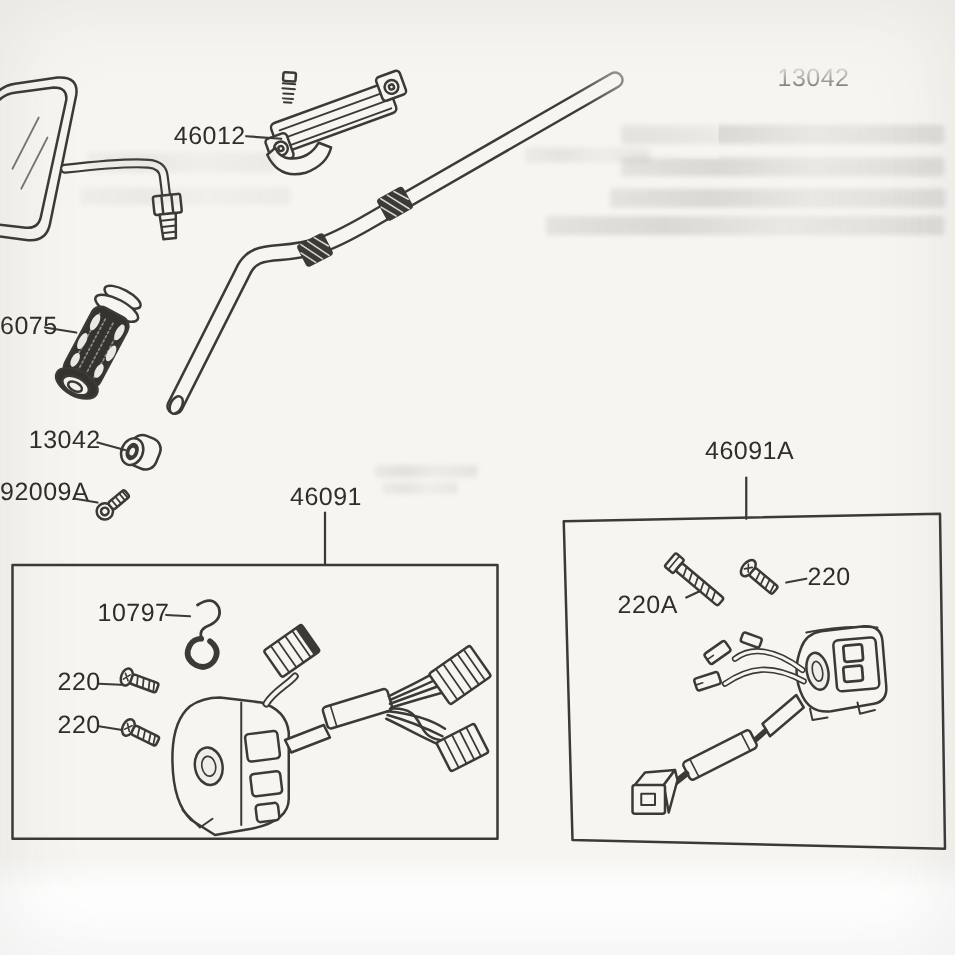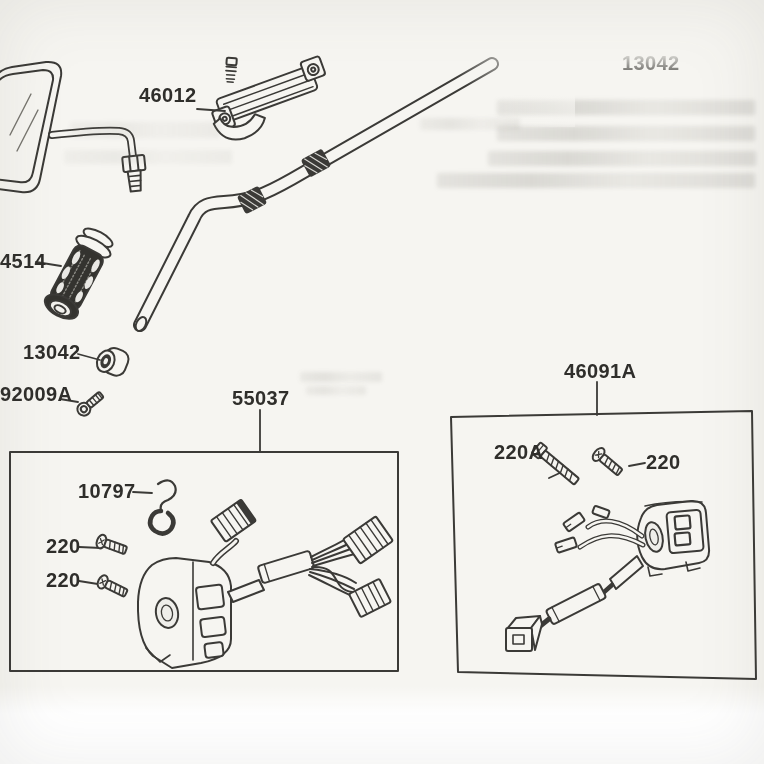--- a/index.html
+++ b/index.html
@@ -1,21 +1,21 @@
 <!DOCTYPE html>
 <html><head>
 <meta charset="utf-8">
 <style>
   html,body{margin:0;padding:0;background:#fff;}
   .page{position:relative;width:764px;height:764px;background:#f6f5f1;overflow:hidden;
         font-family:"Liberation Sans",sans-serif;}
   .page::after{content:"";position:absolute;inset:0;pointer-events:none;
         box-shadow:inset 0 0 70px rgba(90,88,80,.10);}
   svg{position:absolute;left:0;top:0;}
-  .plabel{position:absolute;font-weight:700;font-size:20px;line-height:1;
+  .plabel{position:absolute;font-weight:400;font-size:20px;line-height:1;
         color:#2f2e2b;letter-spacing:.4px;white-space:nowrap;}
   .faded{color:#7d7c78;
         -webkit-mask-image:linear-gradient(to bottom,rgba(0,0,0,.25) 10%,#000 85%);
         mask-image:linear-gradient(to bottom,rgba(0,0,0,.25) 10%,#000 85%);}
   .ghost{position:absolute;border-radius:2px;filter:blur(2px);
         background:linear-gradient(90deg,rgba(118,116,108,.14),rgba(118,116,108,.22) 30%,
         rgba(118,116,108,.10) 60%,rgba(118,116,108,.19));}
   .fade-tr{position:absolute;left:415px;top:22px;width:160px;height:105px;pointer-events:none;
         background:linear-gradient(40deg,rgba(246,245,241,0) 35%,rgba(246,245,241,.95) 78%);}
   .white-bottom{position:absolute;left:0;top:686px;width:764px;height:78px;pointer-events:none;
@@ -235,31 +235,31 @@
       <g>
         <path d="M 507,629 L 516,618 L 540,616 L 531,628 Z" fill="#f6f5f1"></path>
         <path d="M 531,628 L 540,616 L 542,624 L 535,650 Z" fill="#f6f5f1"></path>
         <rect x="506" y="628" width="26" height="23" rx="2" fill="#f6f5f1"></rect>
         <rect x="513" y="635" width="11" height="9" stroke-width="1.6"></rect>
       </g>
     </g>
   </g>
 </svg>
 
-<div class="plabel" style="left:139px;top:85px">46012</div>
-<div class="plabel" style="left:0px;top:251px">4514</div>
+<div class="plabel" style="left:139px;top:99px">46012</div>
+<div class="plabel" style="left:0px;top:251px">6075</div>
 <div class="plabel" style="left:23px;top:342px">13042</div>
 <div class="plabel" style="left:0px;top:384px">92009A</div>
 <div class="plabel faded" style="left:622px;top:53px">13042</div>
-<div class="plabel" style="left:232px;top:388px">55037</div>
+<div class="plabel" style="left:232px;top:388px">46091</div>
 <div class="plabel" style="left:78px;top:481px">10797</div>
 <div class="plabel" style="left:46px;top:536px">220</div>
 <div class="plabel" style="left:46px;top:570px">220</div>
-<div class="plabel" style="left:564px;top:361px">46091A</div>
-<div class="plabel" style="left:494px;top:442px">220A</div>
+<div class="plabel" style="left:564px;top:351px">46091A</div>
+<div class="plabel" style="left:494px;top:474px">220A</div>
 <div class="plabel" style="left:646px;top:452px">220</div>
 
 <div class="ghost" style="left:497px;top:100px;width:258px;height:15px"></div>
 <div class="ghost" style="left:420px;top:118px;width:100px;height:12px;opacity:.6"></div>
 <div class="ghost" style="left:497px;top:126px;width:258px;height:15px"></div>
 <div class="ghost" style="left:488px;top:151px;width:268px;height:15px"></div>
 <div class="ghost" style="left:437px;top:173px;width:318px;height:15px"></div>
 <div class="ghost" style="left:70px;top:122px;width:150px;height:16px;opacity:.45"></div>
 <div class="ghost" style="left:64px;top:150px;width:168px;height:14px;opacity:.4"></div>
 <div class="ghost" style="left:300px;top:372px;width:82px;height:10px;opacity:.7"></div>

